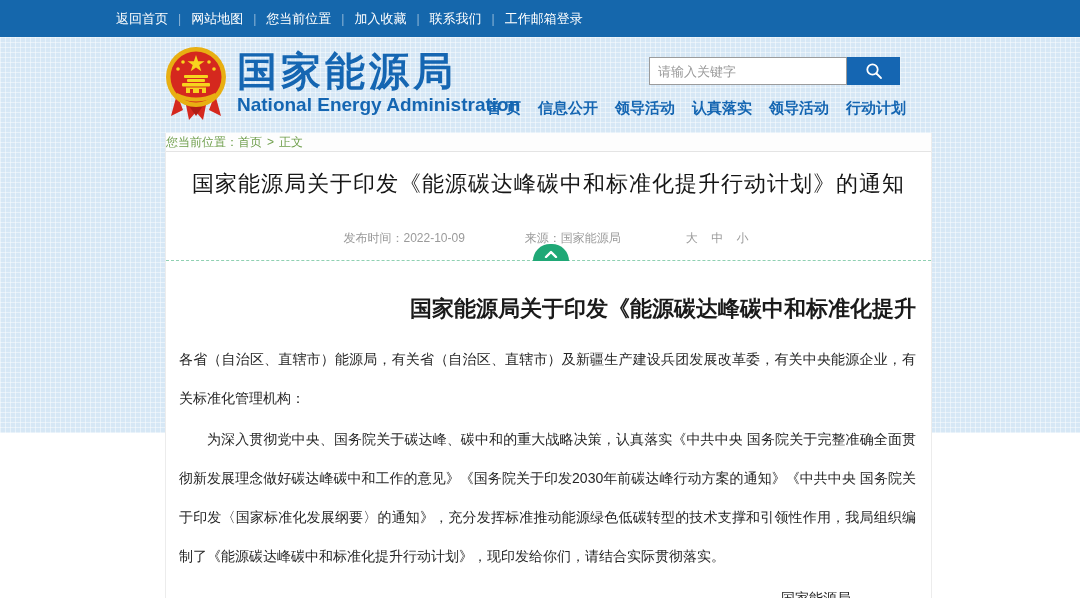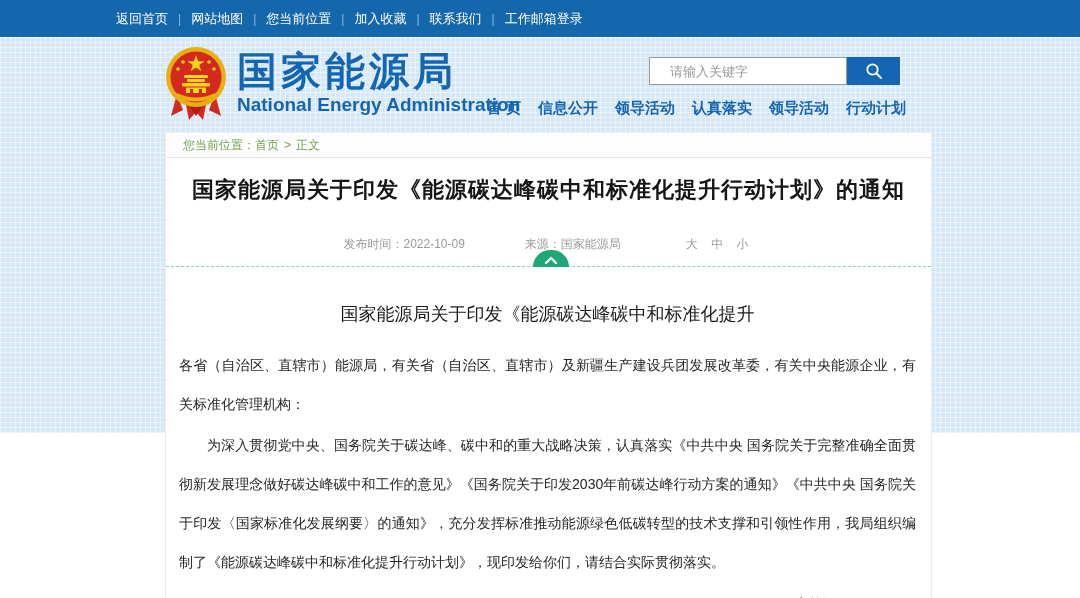--- a/index.html
+++ b/index.html
@@ -23,55 +23,55 @@
   
   .header { position:relative; z-index:1; height:96px; }
   .header-inner { position:relative; width:767px; margin-left:165px; height:100%; }
   .logo { position:absolute; left:-2px; top:9px; display:flex; align-items:flex-start; cursor:pointer; }
   .emblem { width:66px; height:76px; }
   .brand { margin-left:8px; padding-top:3px; }
   .brand-cn { font-size:40px; font-weight:bold; color:#1566b2; letter-spacing:4px; line-height:44px; }
   .brand-en { font-size:19px; font-weight:bold; color:#1566b2; line-height:24px; }
 
   .search { position:absolute; right:32px; top:20px; display:flex; }
-  .search input { width:198px; height:28px; border:1px solid #9c9c9c; padding:0 20px;
+  .search input { width:198px; height:28px; border:1px solid #9c9c9c; padding:0 8px;
     font-size:13px; color:#333; background:#fff; outline:none; font-family:inherit; }
   .search input::placeholder { color:#999; }
   .search-btn { width:53px; height:28px; background:#1566b2; border:none; cursor:pointer;
     display:flex; align-items:center; justify-content:center; }
 
   .nav { position:absolute; right:26px; bottom:15px; display:flex; align-items:center; }
   .nav .nlink { color:#1566b2; font-size:15px; font-weight:bold; text-decoration:none;
     margin-left:17px; cursor:pointer; white-space:nowrap; }
 
   
   .content { position:relative; z-index:1; width:767px; margin-left:165px; background:#fff;
     min-height:465px; border-left:1px solid #ececec; border-right:1px solid #ececec; }
 
-  .crumb { height:25px; display:flex; align-items:center; padding-left:17px;
+  .crumb { height:19px; display:flex; align-items:center; 
     border-bottom:1px solid #e4e4e4; background:#fdfdfd; font-size:12px; color:#6f9f4c; }
   .crumb .clink { color:#6f9f4c; text-decoration:none; cursor:pointer;text-align:right; }
   .crumb .csep { margin:0 5px; }
 
   .title-block { padding-top:18px; text-align:center; }
-  .art-title { font-size:22px; color:#161616; font-weight:bold; letter-spacing:1px; line-height:28px; }
+  .art-title { font-size:22px; color:#161616; font-weight:normal; letter-spacing:1px; line-height:28px; }
   .meta { margin-top:32px; font-size:12px; color:#9a9a9a; display:flex; justify-content:center; align-items:center; }
   .meta .m-item { margin:0 30px; }
   .meta .sizes span { margin:0 5px; cursor:pointer; color:#9a9a9a; }
 
   .divider { position:relative; margin-top:13px; border-top:1px dashed #8fd0b2; }
   .dome { position:absolute; left:50%; margin-left:2px; transform:translateX(-50%); top:-17px;
     width:36px; height:17px; background:#1fa876; border-radius:18px 18px 0 0;
     display:flex; align-items:flex-end; justify-content:center; cursor:pointer; }
   .dome svg { margin-bottom:3px; }
 
   .article { padding:0 15px 30px 13px; }
-  .body-title { margin-top:29px; text-align:center;
-    font-family:"Liberation Serif","DejaVu Serif",serif; font-weight:normal;
-    font-size:18px; line-height:37px; color:#1a1a1a; }
+  .body-title { margin-top:29px; text-align:right;
+    font-family:"Liberation Serif","DejaVu Serif",serif; font-weight:bold;
+    font-size:22px; line-height:37px; color:#1a1a1a; }
   .para { font-size:14px; line-height:39px; color:#262626; text-align:justify; }
   .para.first { margin-top:13px; }
   .para.indent { text-indent:2em; margin-top:2px; }
   .sign { margin-top:14px; text-align:right; padding-right:65px; font-size:14px; color:#262626; }
 </style>
 </head>
 <body>
 
 <div class="page">
   <div class="blue-bg"></div>

